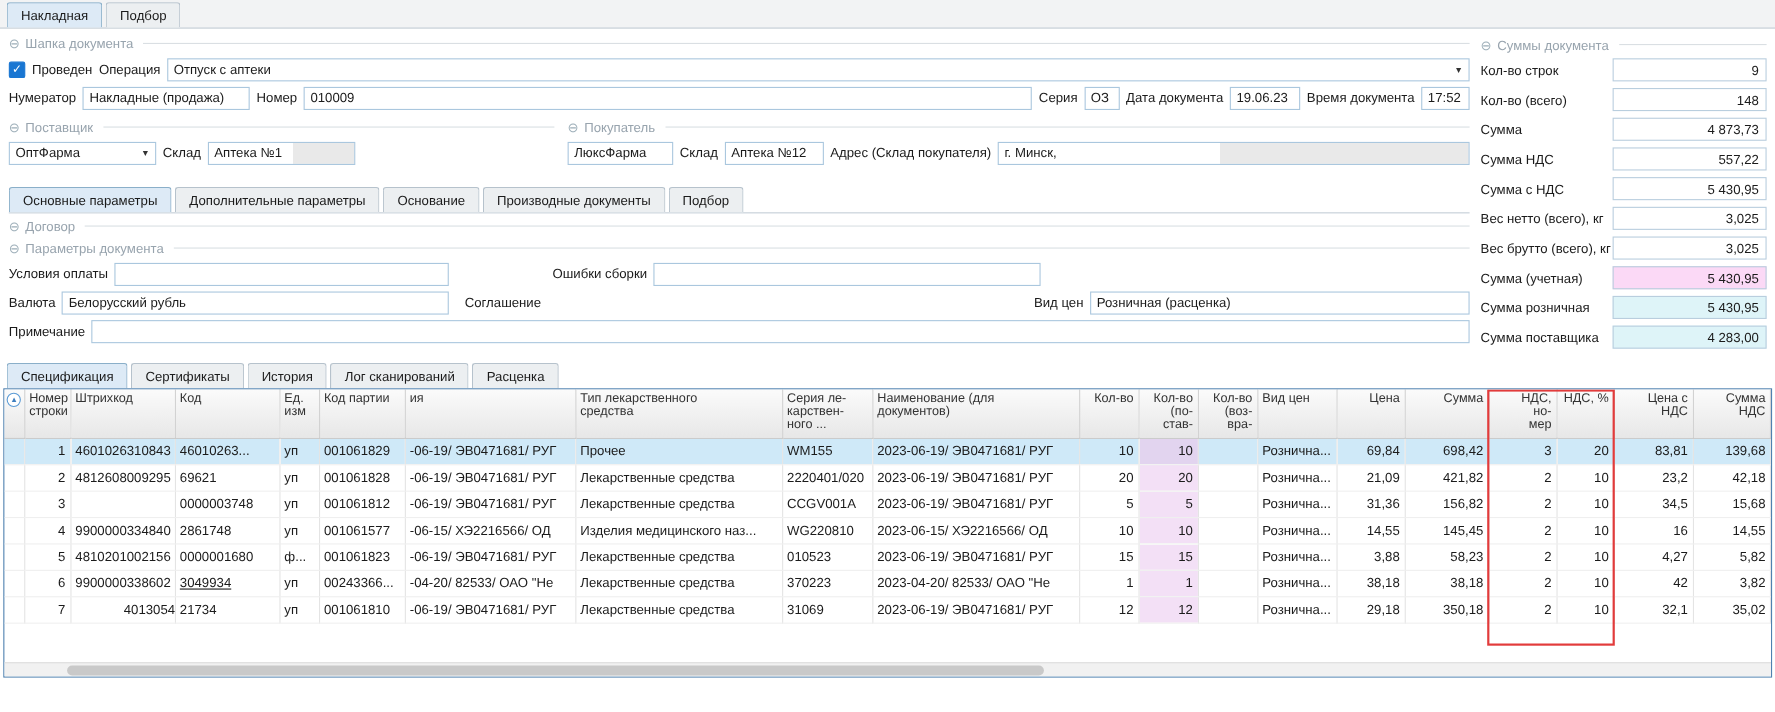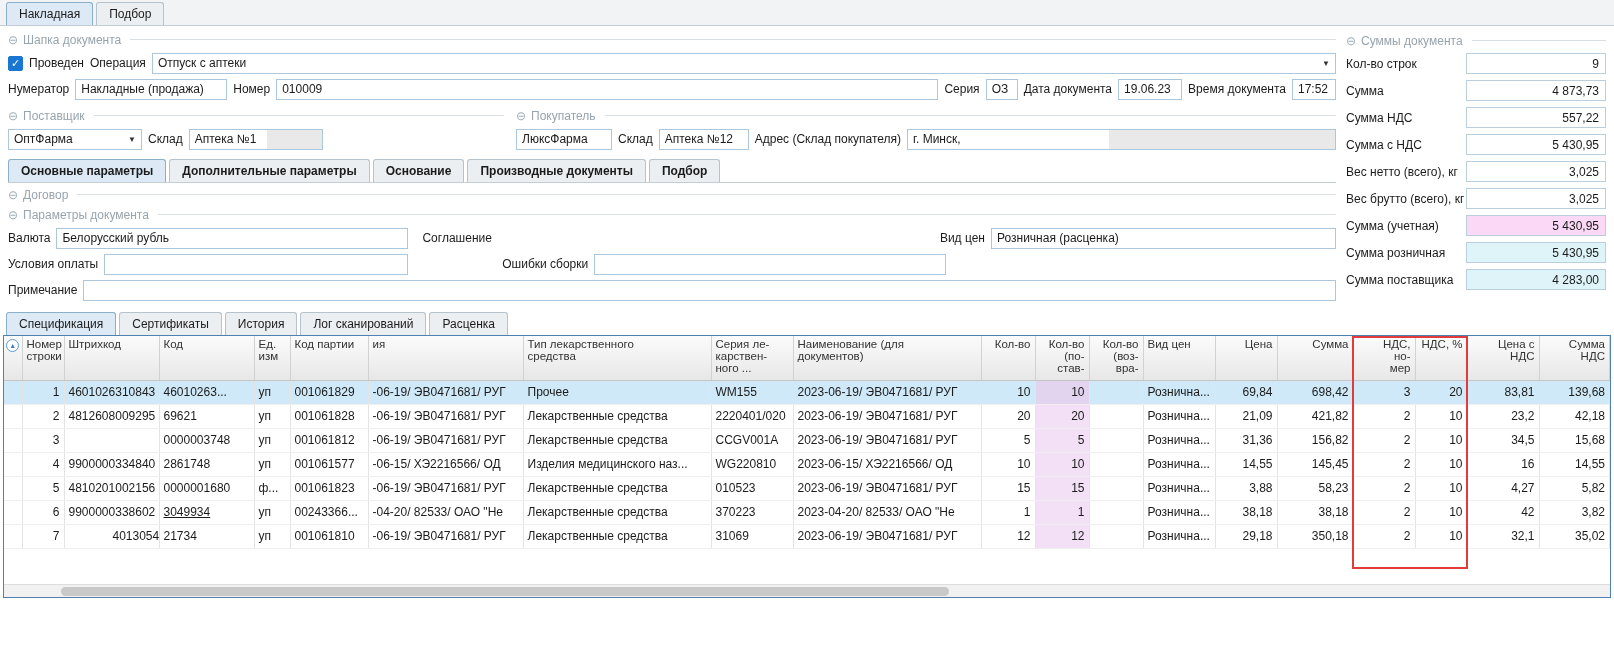--- a/index.html
+++ b/index.html
@@ -25,21 +25,21 @@
   .lbl { white-space:nowrap; }
   .fld { height:21px; border:1px solid #aac7de; background:#fff; display:flex; align-items:center; padding:0 5px; overflow:hidden; white-space:nowrap; }
   .fld.gray55 { background:linear-gradient(to right, #fff 58%, #e9e9e9 58%); }
   .fld.gray45 { background:linear-gradient(to right, #fff 47%, #e9e9e9 47%); }
   .combo .arrow { margin-left:auto; font-size:8px; color:#333; padding-left:6px; }
   .cb { flex:0 0 15px; width:15px; height:15px; border:1px solid #7a8894; border-radius:2px; background:#fff; display:flex; align-items:center; justify-content:center; font-size:11px; color:#fff; line-height:1; }
   .cb.checked { background:#1976d2; border-color:#1976d2; }
   .groups-row { display:flex; }
   .grp-supplier { width:496px; flex:0 0 496px; }
   .grp-buyer { flex:1 1 auto; margin-left:12px; min-width:0; }
-  .tabbar-inline { display:flex; align-items:flex-end; height:26px; margin-top:3px; border-bottom:1px solid #c3cdd6;font-weight:bold; }
+  .tabbar-inline { display:flex; align-items:flex-end; height:26px; margin-top:14px; border-bottom:1px solid #c3cdd6; }
   
   .totals-row { display:flex; align-items:center; margin-bottom:6px; height:21px; }
   .totals-label { flex:1 1 auto; white-space:nowrap; }
   .totals-value { flex:0 0 140px; height:21px; border:1px solid #b9cede; background:#fff; display:flex; align-items:center; justify-content:flex-end; padding:0 6px; }
   .totals-value.pink { background:#fbd9f6; }
   .totals-value.cyan { background:#def4f8; }
   
   .spec-tabbar { display:flex; align-items:flex-end; height:26px; padding:2px 0 0 6px; margin-top:4px; }
   .table-frame { position:relative; border:1px solid #4f81b0; margin:0 3px; height:263px; background:#fff; overflow:hidden; }
   table { border-collapse:collapse; table-layout:fixed; width:100%; }
@@ -152,60 +152,64 @@
     <div class="grp-title">
       <span class="collapse">⊖</span>
       <span>Договор</span>
     </div>
 
     <div class="grp-title">
       <span class="collapse">⊖</span>
       <span>Параметры документа</span>
     </div>
     <div class="frow">
+      <span class="lbl">Условия оплаты</span>
+      <div class="fld" style="width:304px;">
+          <span></span>
+        </div>
+      <span class="lbl" style="margin-left:88px;">Ошибки сборки</span>
+      <div class="fld" style="width:352px;">
+          <span></span>
+        </div>
+      <div style="flex:1;"></div>
+    </div>
+    <div class="frow">
       <span class="lbl">Валюта</span>
       <div class="fld" style="width:352px;">
           <span>Белорусский рубль</span>
         </div>
       <span class="lbl" style="margin-left:8px;">Соглашение</span>
       <div style="flex:1;"></div>
       <span class="lbl">Вид цен</span>
       <div class="fld" style="width:345px;">
           <span>Розничная (расценка)</span>
         </div>
     </div>
-    <div class="frow">
-      <span class="lbl">Условия оплаты</span>
-      <div class="fld" style="width:304px;">
-          <span></span>
-        </div>
-      <span class="lbl" style="margin-left:88px;">Ошибки сборки</span>
-      <div class="fld" style="width:352px;">
-          <span></span>
-        </div>
-      <div style="flex:1;"></div>
-    </div>
 
     <div class="frow">
       <span class="lbl">Примечание</span>
       <div class="fld" style="flex:1;">
           <span></span>
         </div>
     </div>
   </div>
 
   <div class="totals-col">
     <div class="grp-title" style="margin-top:0;">
       <span class="collapse">⊖</span>
       <span>Суммы документа</span>
     </div>
     <div id="totalsRows" style="margin-top:4px;">
         <div class="totals-row">
           <div class="totals-label">Кол-во строк</div>
           <div class="totals-value">9</div>
+        </div>
+        <div class="totals-row">
+          <div class="totals-label">Кол-во (всего)</div>
+          <div class="totals-value">148</div>
         </div>
         <div class="totals-row">
           <div class="totals-label">Сумма</div>
           <div class="totals-value">4 873,73</div>
         </div>
         <div class="totals-row">
           <div class="totals-label">Сумма НДС</div>
           <div class="totals-value">557,22</div>
         </div>
         <div class="totals-row">

